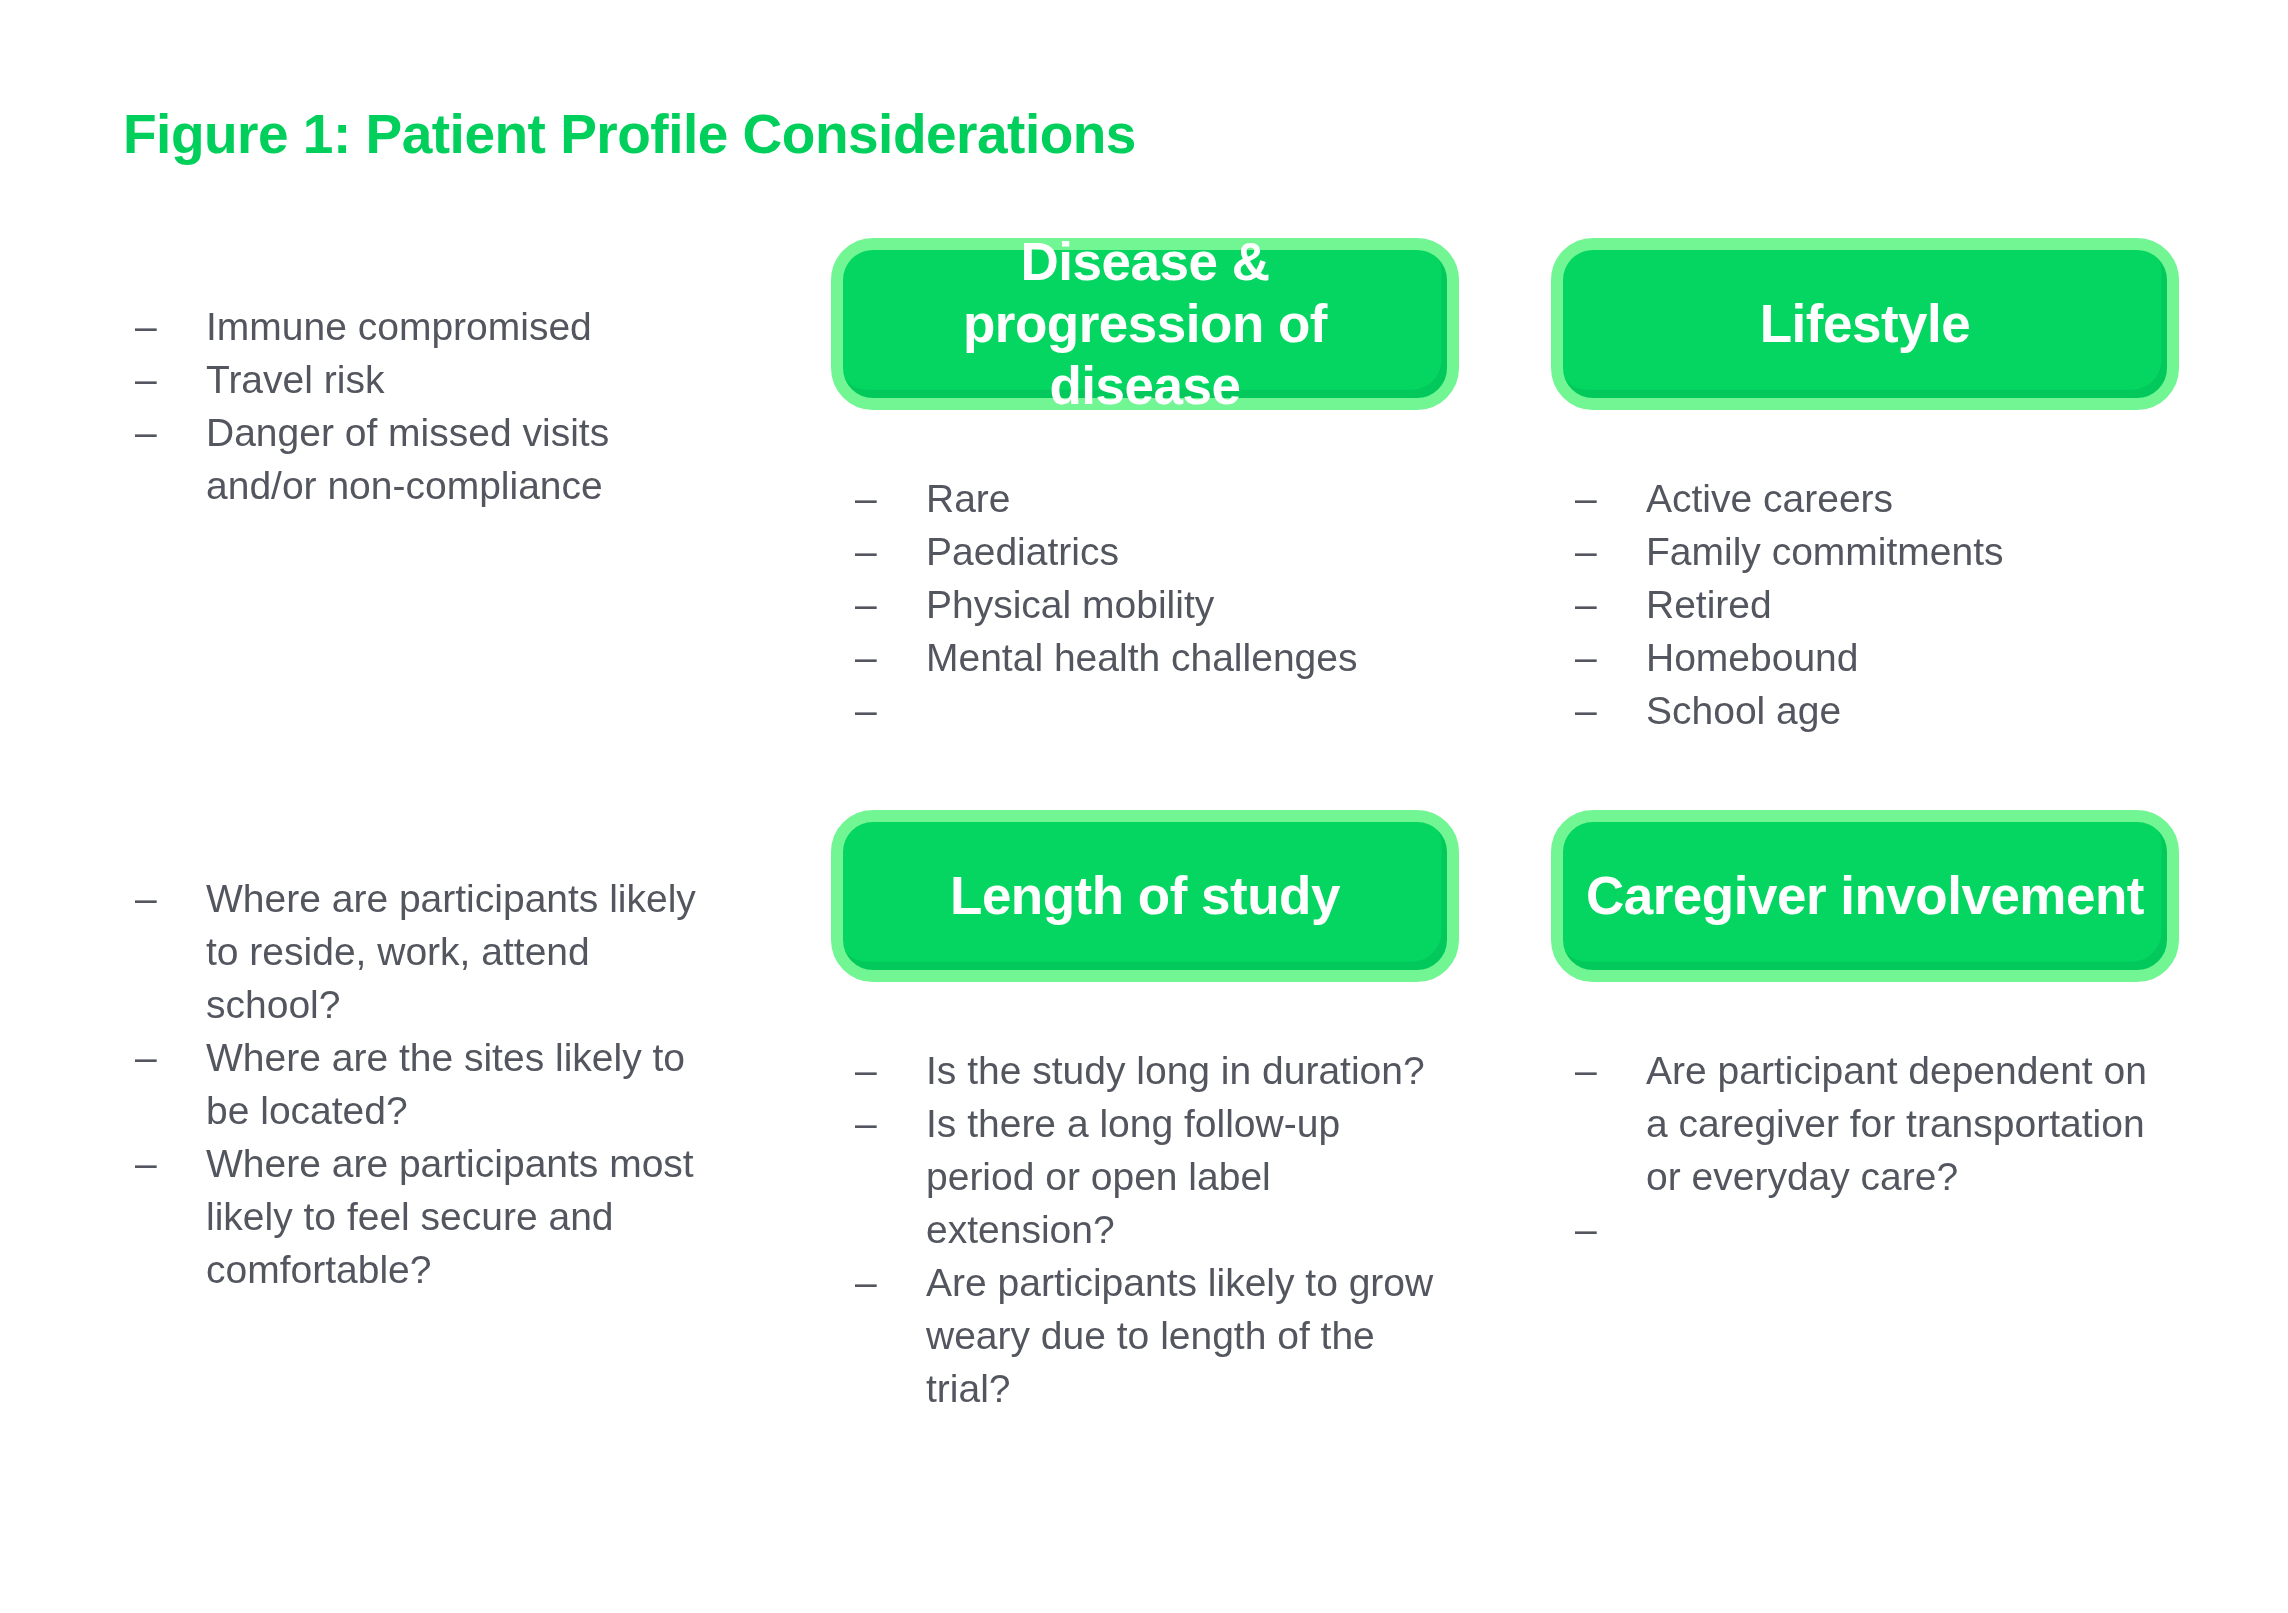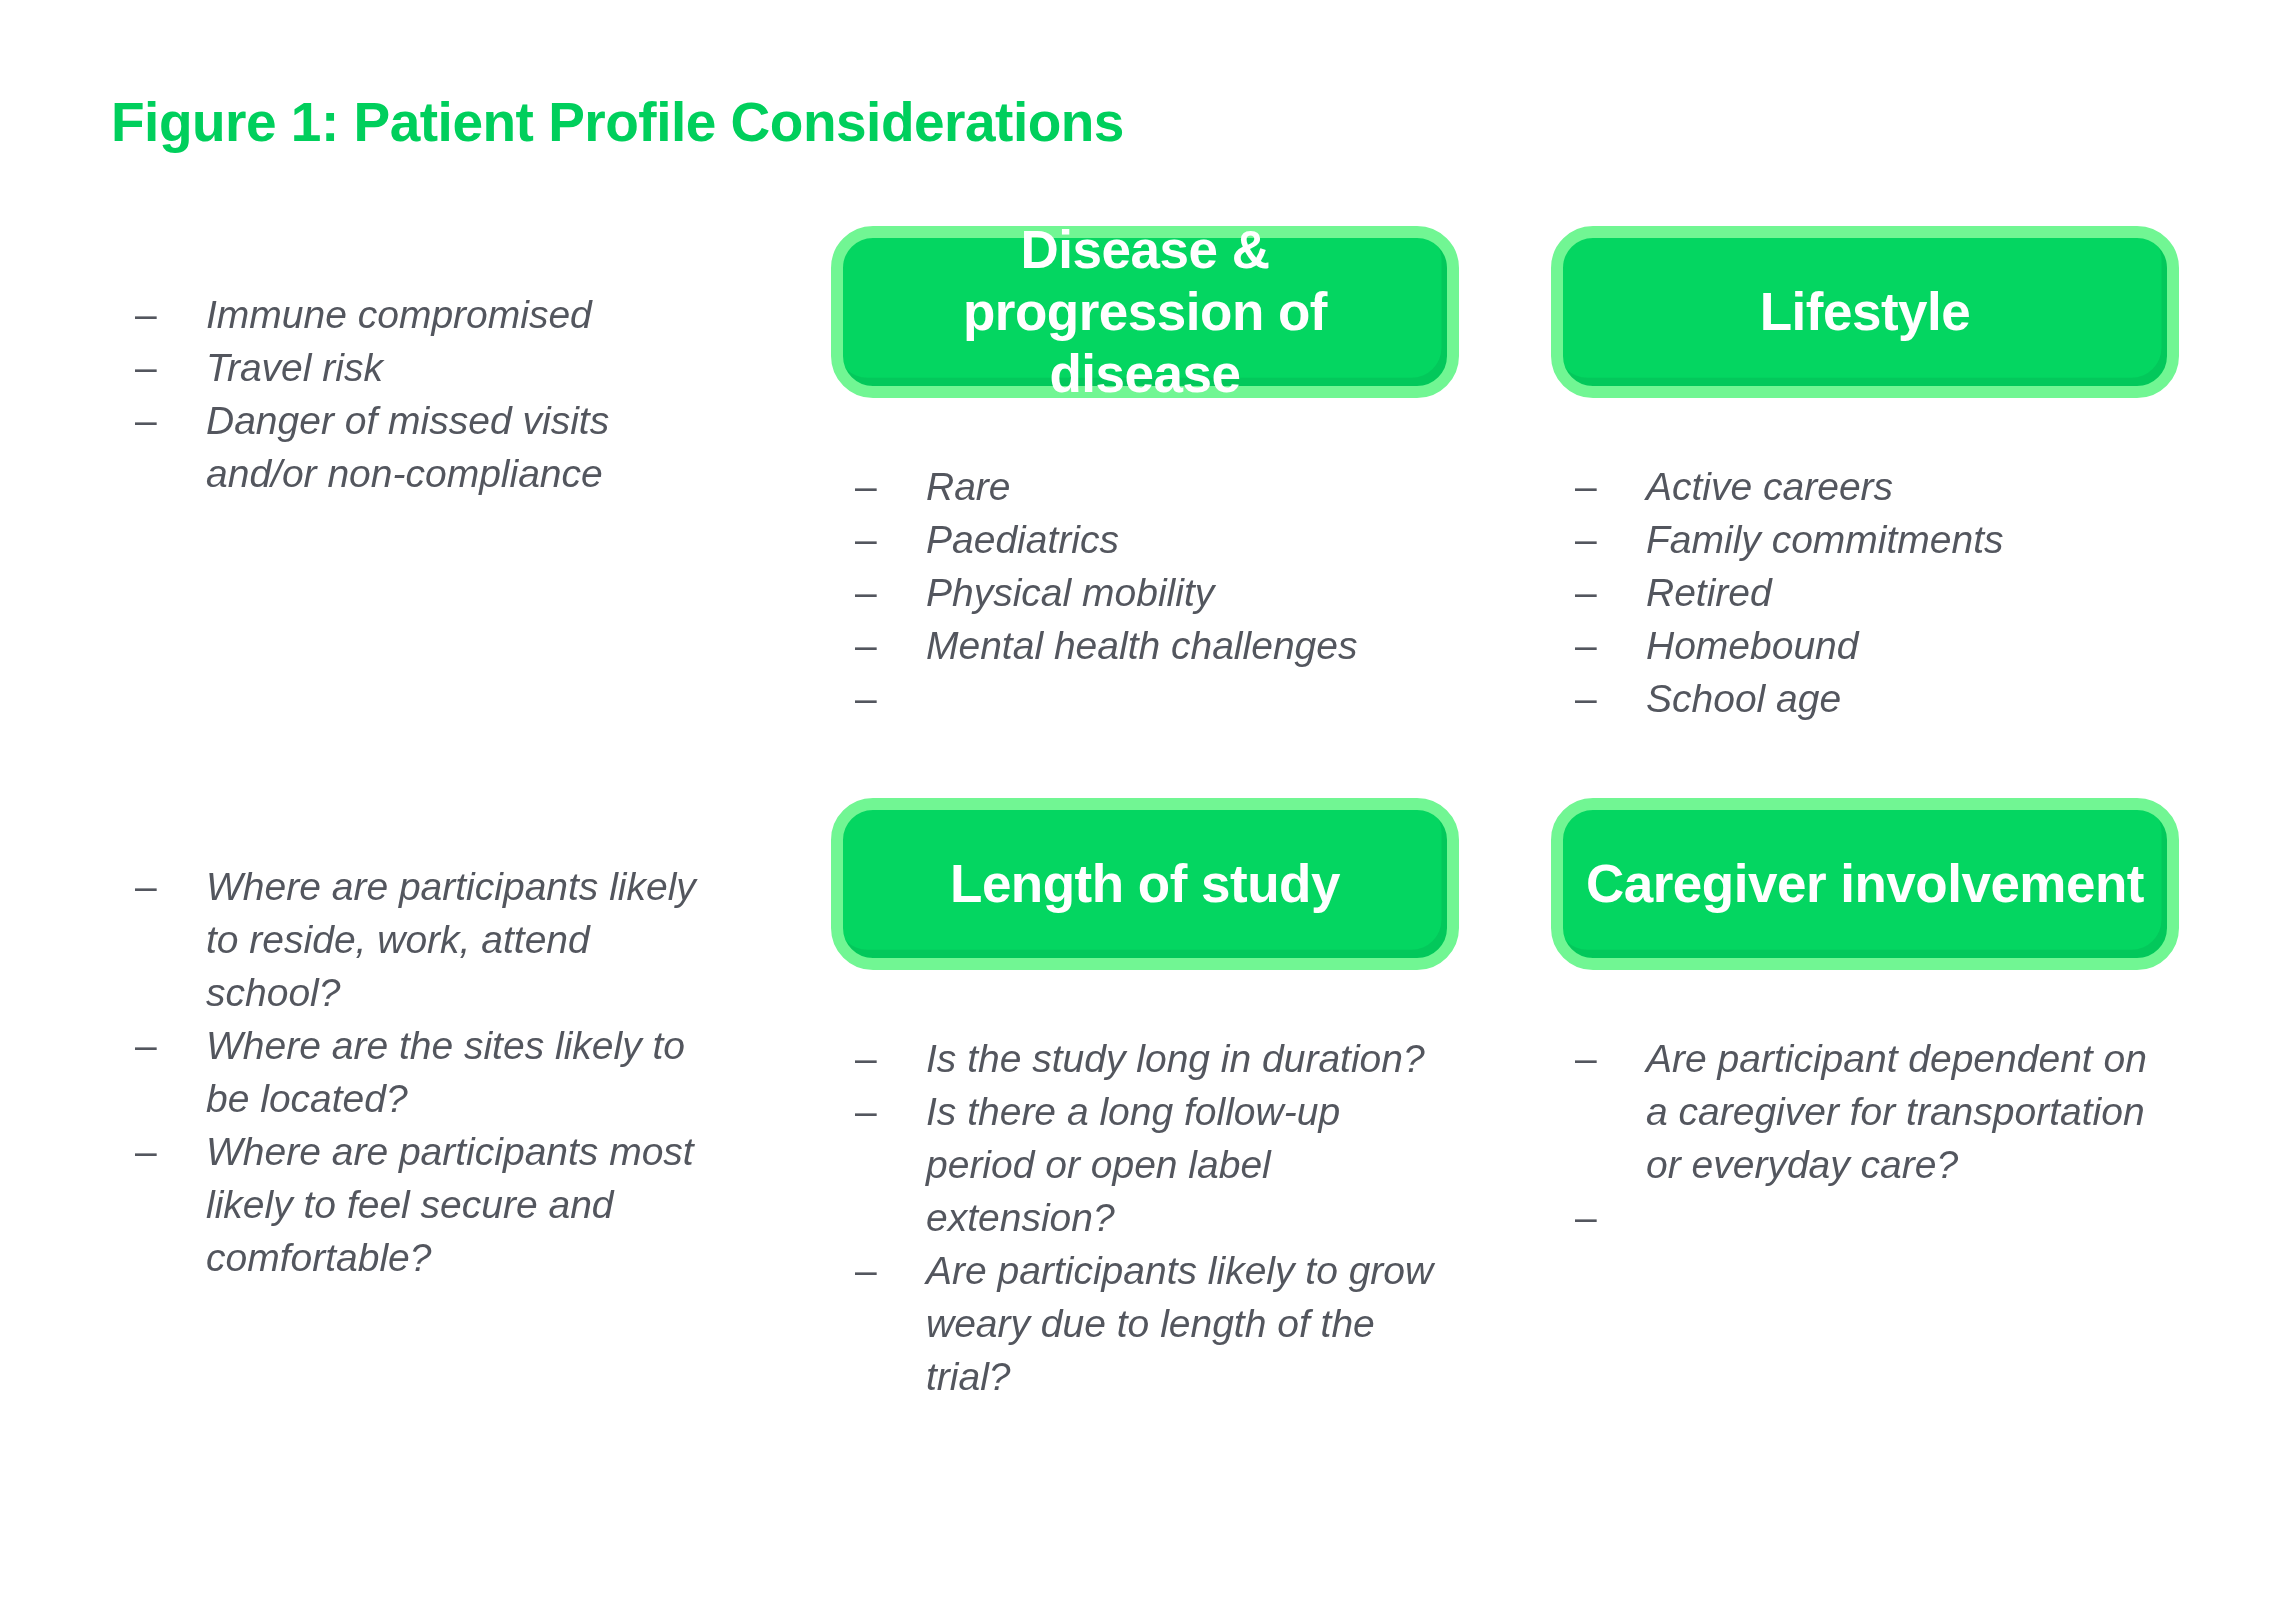--- a/index.html
+++ b/index.html
@@ -8,21 +8,21 @@
     font-family:"Liberation Sans",sans-serif;
     overflow:hidden;
     --title-green:#00cf5c;
     --fill-green:#04d661;
     --border-green:#71f693;
     --header-text:#ffffff;
     --body-text:#53565e;
   }
   .page{padding:89px 111px 0 111px;}
   .figure-title{
-    margin:0;font-size:55px;line-height:66px;font-weight:700;
+    margin:12px;font-size:55px;line-height:66px;font-weight:700;
     color:var(--title-green);letter-spacing:-0.5px;
   }
   .grid{display:grid;grid-template-columns:repeat(3,628px);column-gap:92px;}
   .row1{margin-top:71px;}
   .row2{margin-top:73px;}
   .hbox{
     box-sizing:border-box;height:172px;
     background:var(--fill-green);
     border:12px solid var(--border-green);
     border-radius:42px;
@@ -35,21 +35,21 @@
     font-size:53px;line-height:62px;padding:0 22px;
     letter-spacing:-0.5px;
   }
   .list{list-style:none;margin:62px 0 0 0;padding:0;}
   .item{
     display:flex;align-items:flex-start;
     color:var(--body-text);
     font-size:39px;line-height:53px;font-weight:400;
   }
   .dash{flex:0 0 auto;width:71px;padding-left:24px;box-sizing:content-box;}
-  .txt{max-width:517px;font-style:italic;}
+  .txt{max-width:517px;}
 </style>
 </head>
 <body style="--title-green: #00cf5c; --fill-green: #04d661; --border-green: #71f693; --header-text: #ffffff; --body-text: #53565e; background: rgb(255, 255, 255);">
 
 <div class="page">
   <h1 class="figure-title">Figure 1: Patient Profile Considerations</h1>
   <div class="grid row1" id="grid-row-1">
       <section class="card">
         <ul class="list">
           <li class="item">

